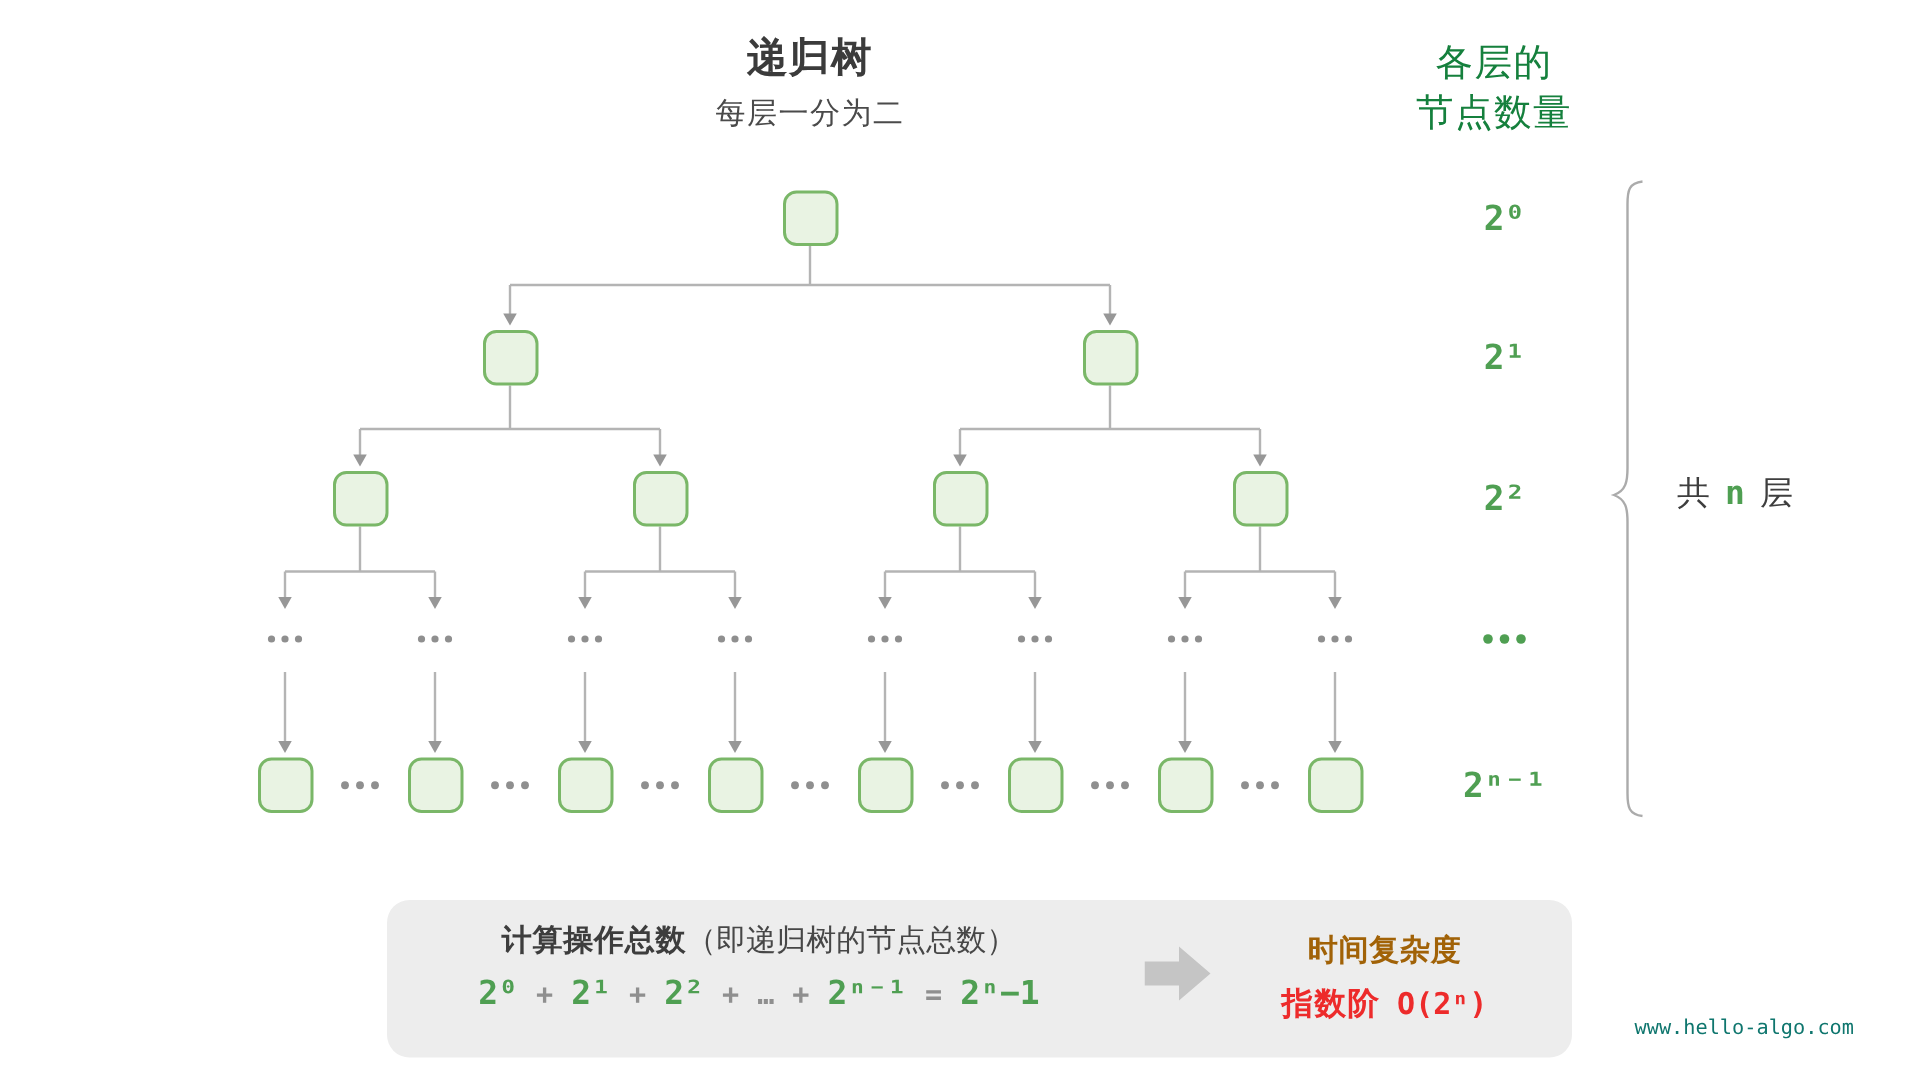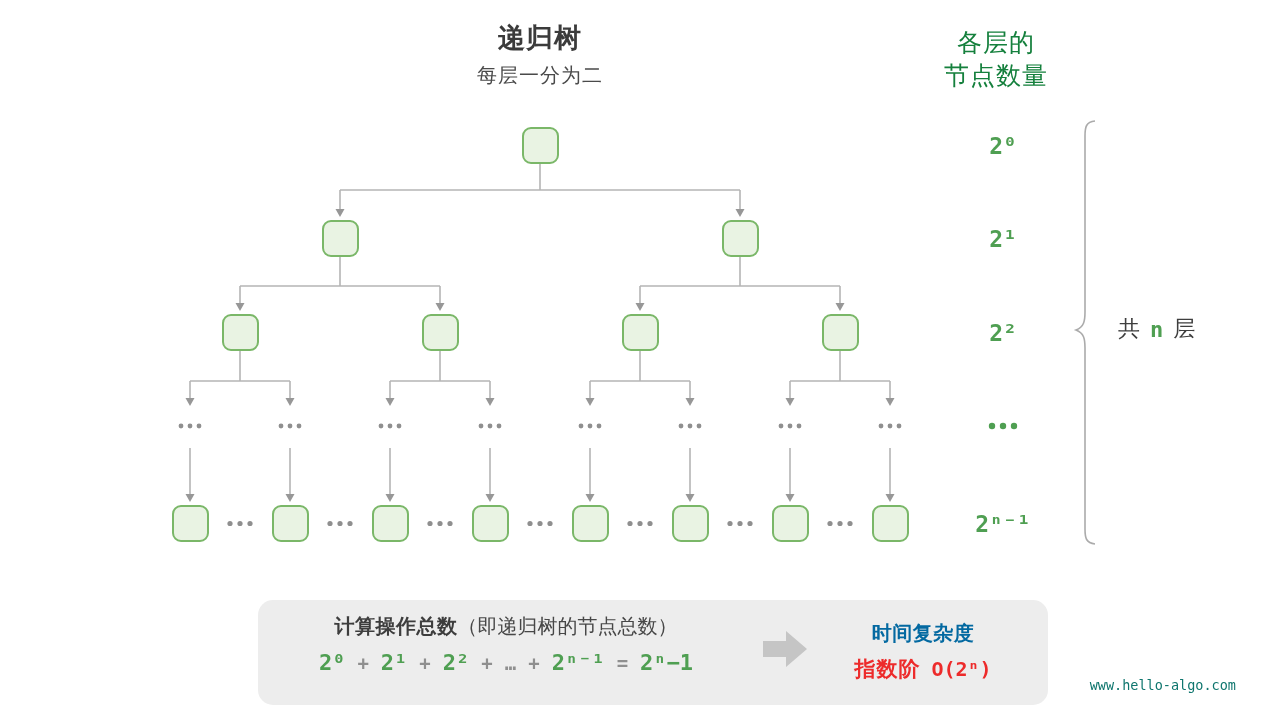--- a/index.html
+++ b/index.html
@@ -33,21 +33,21 @@
         font-size:20px;color:#3d3d3d;white-space:nowrap;}
   .box-heading .bold{font-weight:bold;letter-spacing:0.5px;}
   .box-heading .note{font-weight:normal;color:#474747;}
   .box-formula{position:absolute;left:8px;top:50px;width:480px;display:flex;
         justify-content:center;align-items:baseline;gap:12px;
         font-family:"DejaVu Sans Mono",monospace;font-weight:bold;font-size:22px;}
   .tok-term{color:#4f9f52;}
   .tok-op{color:#8f8f8f;font-size:19px;}
   .box-arrow{position:absolute;left:505px;top:28px;}
   .box-right{position:absolute;left:545px;top:0;width:240px;text-align:center;}
-  .result-title{margin-top:20px;font-size:20px;font-weight:bold;color:#0369a1;letter-spacing:0.5px;text-align:center;}
+  .result-title{margin-top:20px;font-size:20px;font-weight:bold;color:#a16207;letter-spacing:0.5px;text-align:center;}
   .result-value{margin-top:8px;display:inline-flex;gap:11px;align-items:baseline;
         font-weight:bold;color:#ed2b2b;}
   .result-value .cjk{font-size:21px;letter-spacing:1px;}
   .result-value .math{font-family:"DejaVu Sans Mono",monospace;font-size:20px;}
 
   .watermark{left:1076px;top:677px;width:160px;text-align:right;
         font-family:"DejaVu Sans Mono",monospace;font-size:13.5px;color:#0f766e;}
 </style>
 </head>
 <body>

